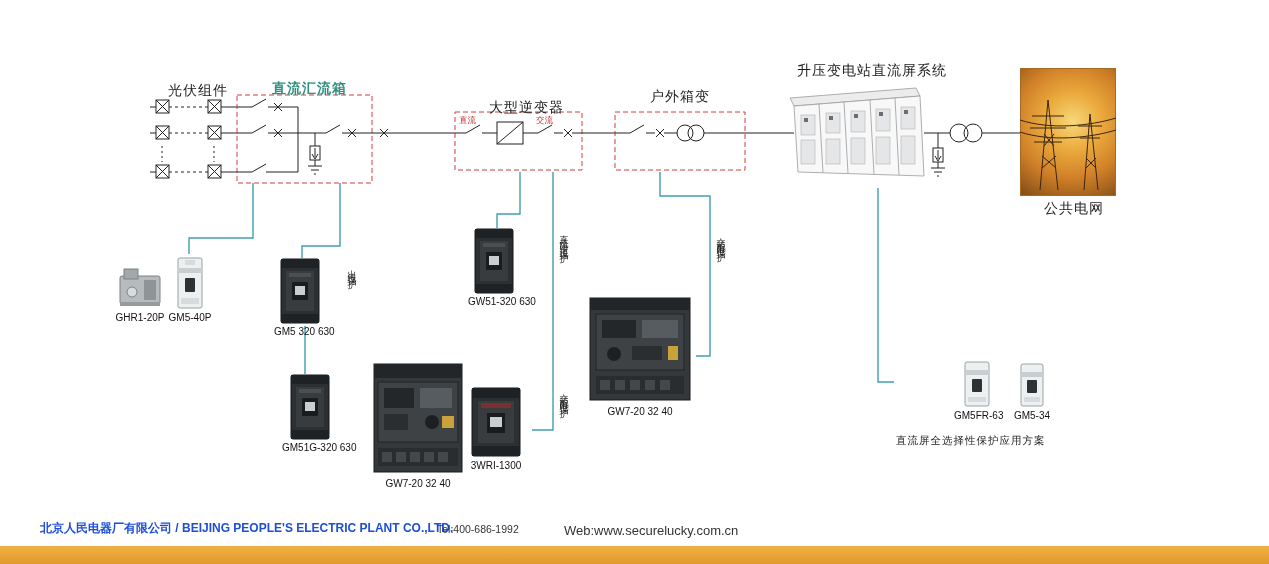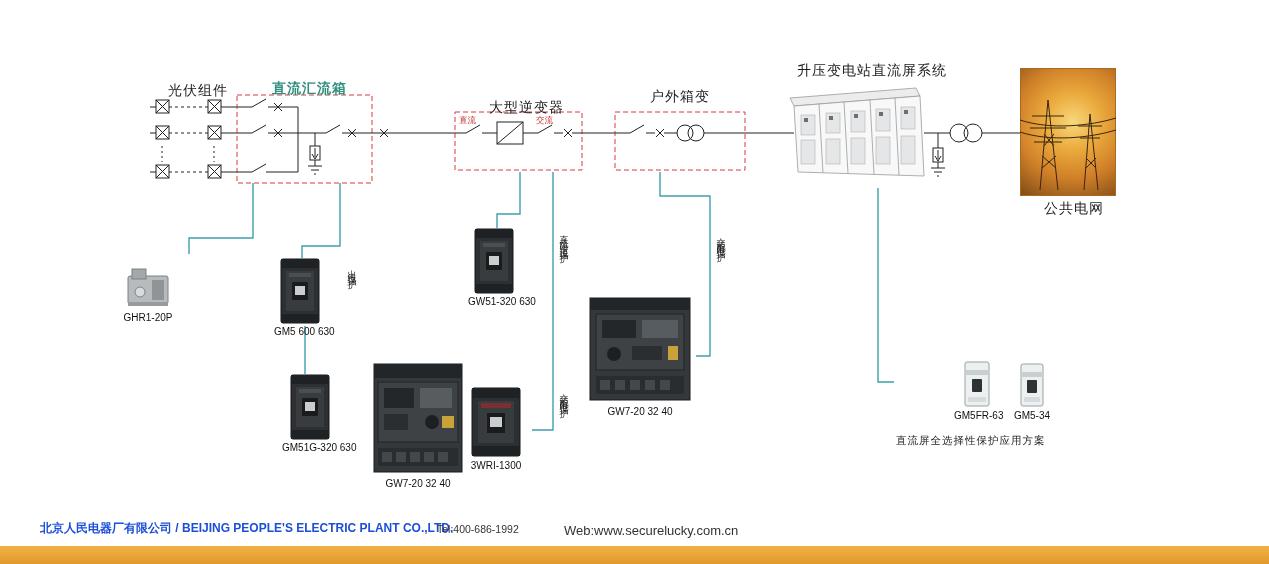--- a/index.html
+++ b/index.html
@@ -226,43 +226,53 @@
         <line x1="58" y1="58" x2="82" y2="58"></line>
           <line x1="60" y1="70" x2="80" y2="70"></line>
         <line x1="66" y1="100" x2="76" y2="90"></line>
           <line x1="66" y1="90" x2="76" y2="100"></line>
         <path d="M0,52 C30,62 70,58 96,50"></path>
         <path d="M0,64 C30,74 70,70 96,62"></path>
       </g>
     </svg>
   </div>
 
-  <div class="product" style="left:120px;top:266px;width:56px">
+  <div class="product" style="left:112px;top:266px;width:56px">
     <svg width="46" height="44" viewBox="0 0 46 44">
       <rect x="3" y="10" width="40" height="28" rx="2" fill="#b7bbbd" stroke="#7c8284"></rect>
       <rect x="7" y="3" width="14" height="10" fill="#a3a8aa" stroke="#7c8284"></rect>
       <rect x="27" y="14" width="12" height="20" fill="#8f9597"></rect>
       <circle cx="15" cy="26" r="5" fill="#d9dcdd" stroke="#7c8284"></circle>
       <rect x="3" y="36" width="40" height="4" fill="#969b9d"></rect>
     </svg>
     <div class="caption">GHR1-20P</div>
   </div>
 
+  <div class="product" style="left:168px;top:256px;width:44px">
+    <svg width="34" height="54" viewBox="0 0 34 54">
+      <rect x="5" y="2" width="24" height="50" rx="2" fill="#edf0f1" stroke="#9ba1a4"></rect>
+      <rect x="5" y="12" width="24" height="5" fill="#c9ced1"></rect>
+      <rect x="12" y="22" width="10" height="14" rx="1" fill="#2e3234"></rect>
+      <rect x="8" y="42" width="18" height="6" fill="#d7dbdd"></rect>
+      <rect x="12" y="4" width="10" height="5" fill="#d7dbdd"></rect>
+    </svg>
+    <div class="caption">GM5-40P</div>
+  </div>
 
   <div class="product" style="left:274px;top:258px;width:52px">
     <svg width="46" height="66" viewBox="0 0 46 66">
       <rect x="4" y="1" width="38" height="64" rx="2" fill="#2d3032" stroke="#151718"></rect>
       <rect x="4" y="1" width="38" height="9" fill="#1f2224"></rect>
       <rect x="4" y="56" width="38" height="9" fill="#1f2224"></rect>
       <rect x="9" y="13" width="28" height="40" fill="#383c3f"></rect>
       <rect x="12" y="15" width="22" height="4" fill="#4a4f52"></rect>
       <rect x="15" y="24" width="16" height="18" rx="1" fill="#191b1c"></rect>
       <rect x="18" y="28" width="10" height="9" fill="#c9cdcf"></rect>
     </svg>
-    <div class="caption">GM5 600 630</div>
+    <div class="caption">GM5 320 630</div>
   </div>
 
   <div class="product" style="left:468px;top:228px;width:52px">
     <svg width="46" height="66" viewBox="0 0 46 66">
       <rect x="4" y="1" width="38" height="64" rx="2" fill="#2d3032" stroke="#151718"></rect>
       <rect x="4" y="1" width="38" height="9" fill="#1f2224"></rect>
       <rect x="4" y="56" width="38" height="9" fill="#1f2224"></rect>
       <rect x="9" y="13" width="28" height="40" fill="#383c3f"></rect>
       <rect x="12" y="15" width="22" height="4" fill="#4a4f52"></rect>
       <rect x="15" y="24" width="16" height="18" rx="1" fill="#191b1c"></rect>

